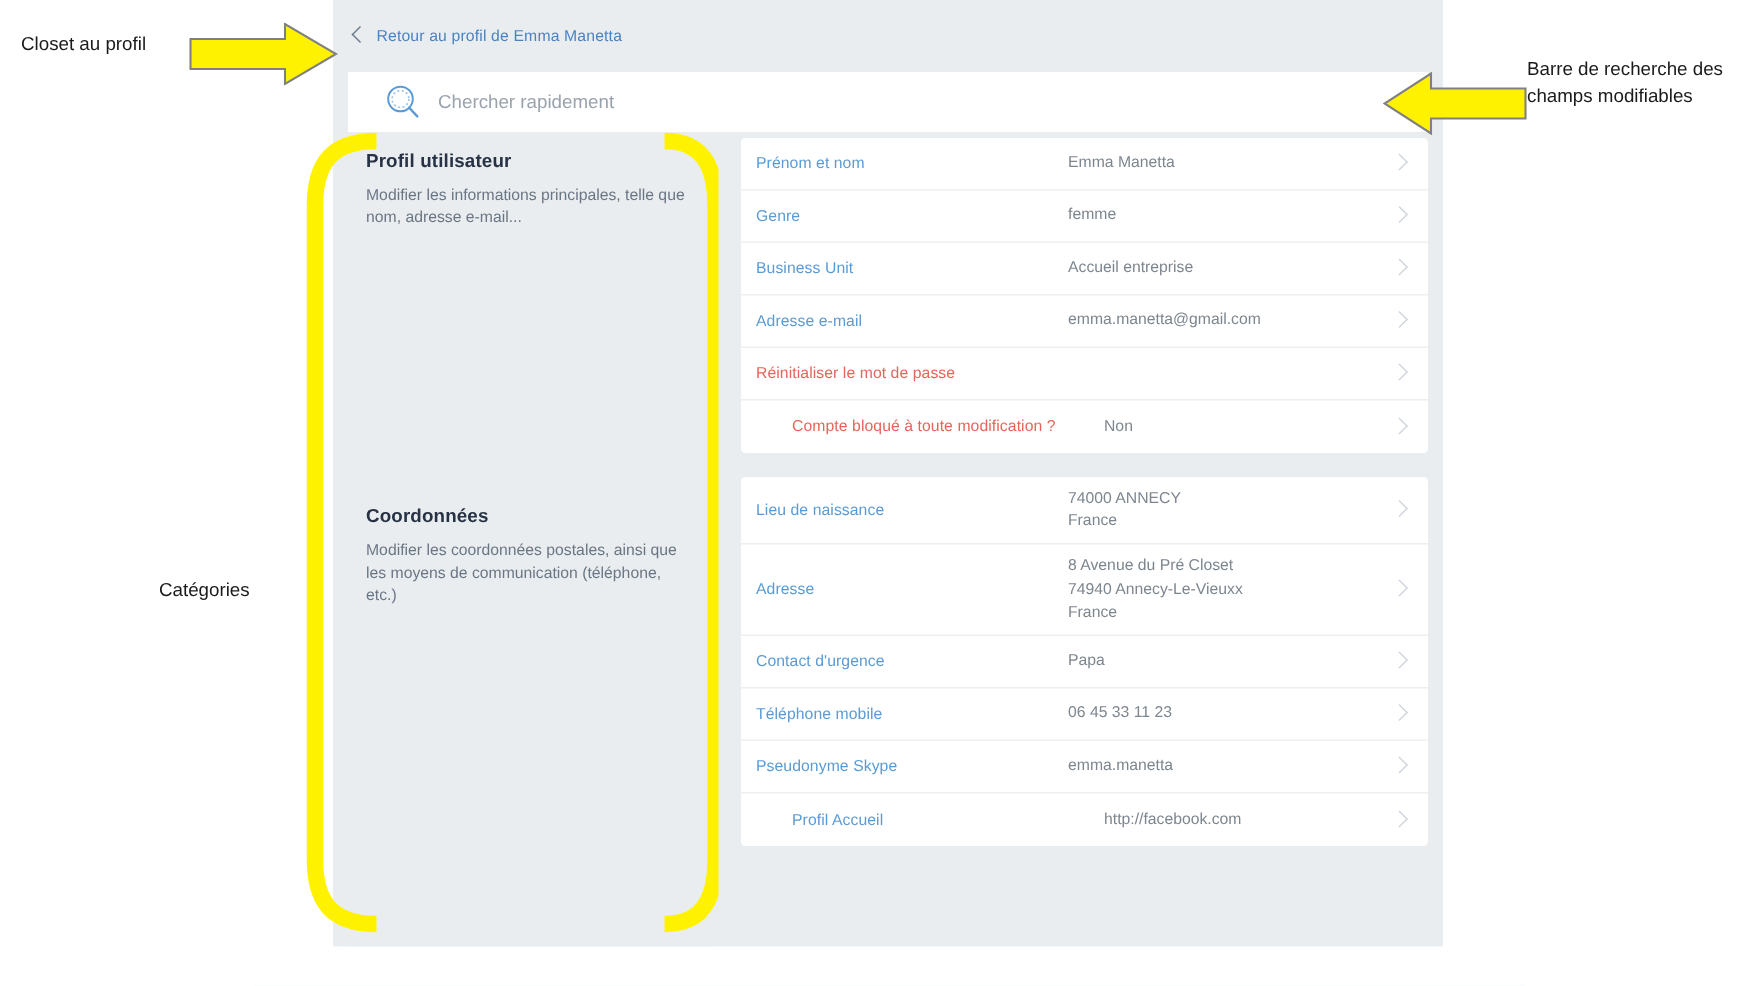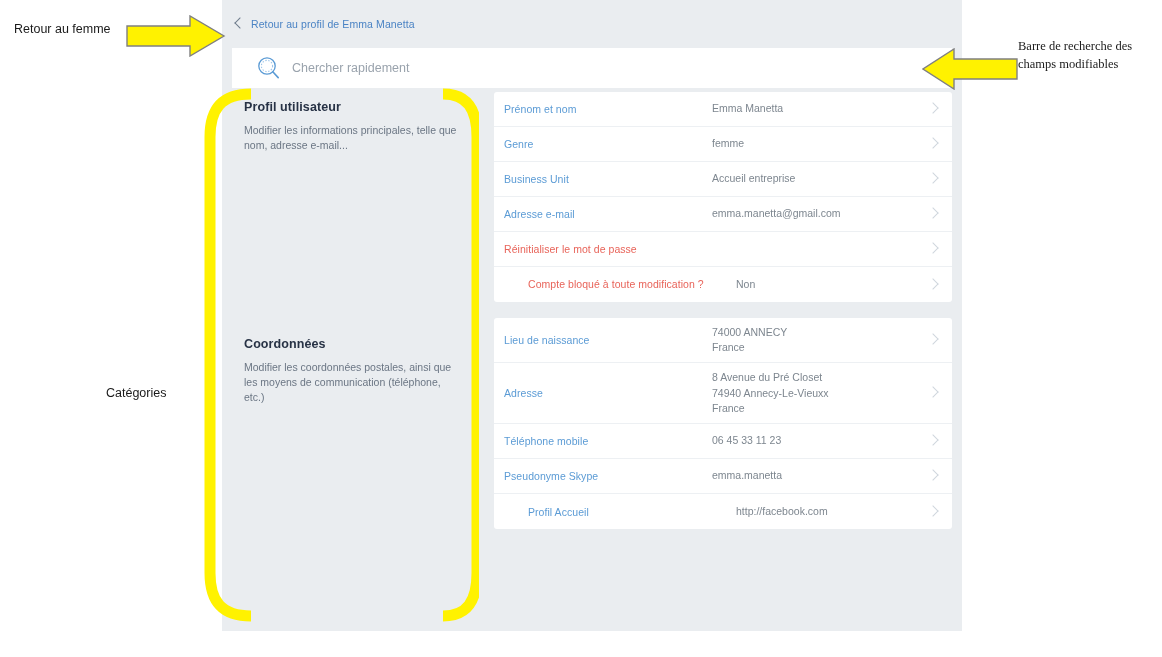--- a/index.html
+++ b/index.html
@@ -173,21 +173,21 @@
 
   
   .anno-text {
     position: absolute;
     font-size: 12.5px;
     color: #1a1a1a;
     line-height: 1.42;
   }
   #anno-back     { left: 14px;  top: 21px; }
   #anno-cats     { left: 106px; top: 356px; margin-top: 29px; }
-  #anno-search   { left: 1018px; top: 38px; width: 140px; font-family: Liberation Serif, serif; }
+  #anno-search   { left: 1018px; top: 38px; width: 140px; }
 
   .arrow-svg { position: absolute; }
   #arrow-back   { left: 126px; top: 15px; }
   #arrow-search { left: 922px; top: 48px; }
 
   .bracket { position: absolute; left: 199px; top: 85px; }
 </style>
 </head>
 <body>
 
@@ -266,41 +266,46 @@
               <span class="row-chevron"></span>
             </div>
             <div class="row">
               <div class="row-label">Adresse</div>
               <div class="row-value">8 Avenue du Pré Closet
 74940 Annecy-Le-Vieuxx
 France</div>
               <span class="row-chevron"></span>
             </div>
             <div class="row">
+              <div class="row-label">Contact d'urgence</div>
+              <div class="row-value">Papa</div>
+              <span class="row-chevron"></span>
+            </div>
+            <div class="row">
               <div class="row-label">Téléphone mobile</div>
               <div class="row-value">06 45 33 11 23</div>
               <span class="row-chevron"></span>
             </div>
             <div class="row">
               <div class="row-label">Pseudonyme Skype</div>
               <div class="row-value">emma.manetta</div>
               <span class="row-chevron"></span>
             </div>
             <div class="row">
               <div class="row-label">Profil Accueil</div>
               <div class="row-value">http://facebook.com</div>
               <span class="row-chevron"></span>
             </div>
           </div>
       </div>
 
     </div>
   </div>
 
-  <div class="anno-text" id="anno-back">Retour au femme</div>
+  <div class="anno-text" id="anno-back">Closet au profil</div>
 
   <div class="anno-text" id="anno-cats">Catégories</div>
 
   <div class="anno-text" id="anno-search">Barre de recherche des champs modifiables</div>
 
   <svg class="arrow-svg" id="arrow-back" width="100" height="42" viewBox="0 0 100 42">
     <polygon points="1,11 64,11 64,1 98,21 64,41 64,31 1,31" fill="#FFF200" stroke="#808080" stroke-width="1.4" stroke-linejoin="miter"></polygon>
   </svg>
 
   <svg class="arrow-svg" id="arrow-search" width="96" height="42" viewBox="0 0 96 42">

